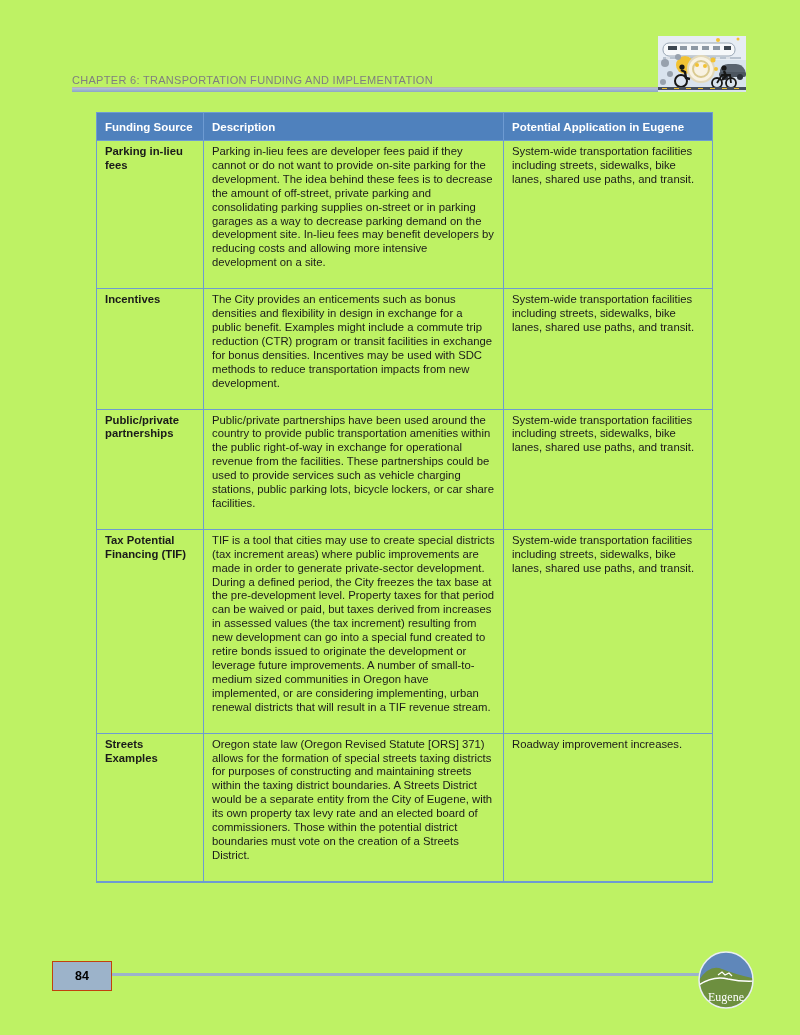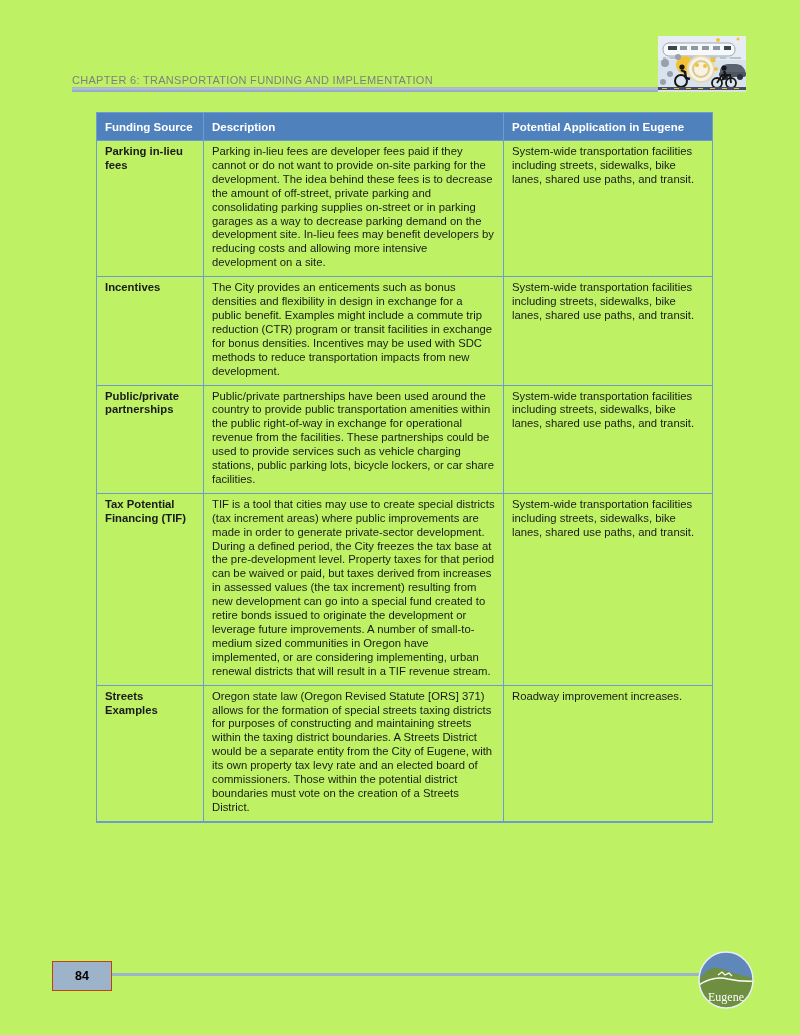--- a/index.html
+++ b/index.html
@@ -69,21 +69,21 @@
     text-align: left;
     vertical-align: middle;
   }
   table.funding-table th.first { text-align: left; }
   table.funding-table td {
     border: 1px solid #6e9bd2;
     vertical-align: top;
     font-size: 11.3px;
     line-height: 13.9px;
     color: #1a1a1a;
-    padding: 4px 8px 6px 8px;
+    padding: 4px 8px 18px 8px;
   }
   table.funding-table td.src { font-weight: bold; }
 
   
   .footer-line {
     position: absolute;
     left: 112px;
     top: 973px;
     width: 596px;
     height: 3px;

